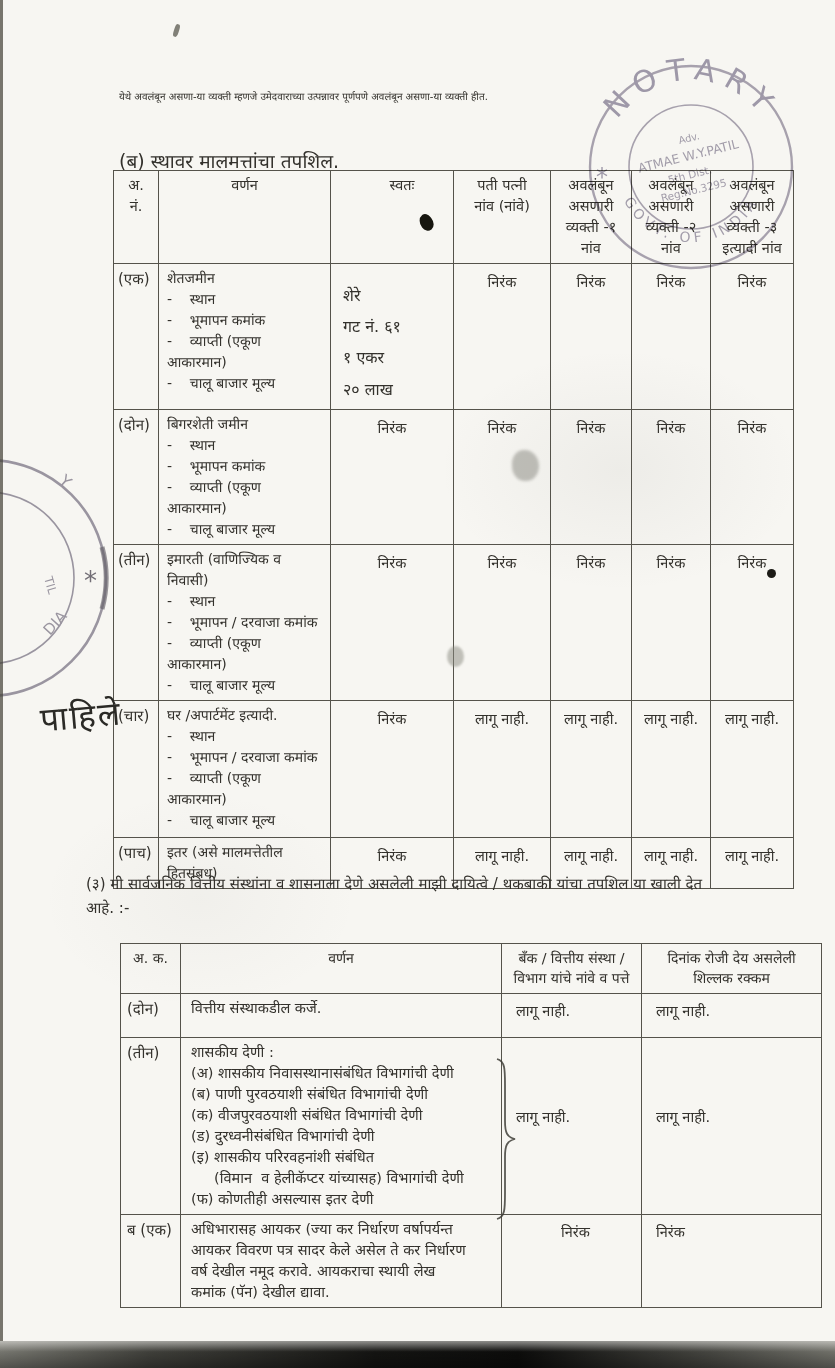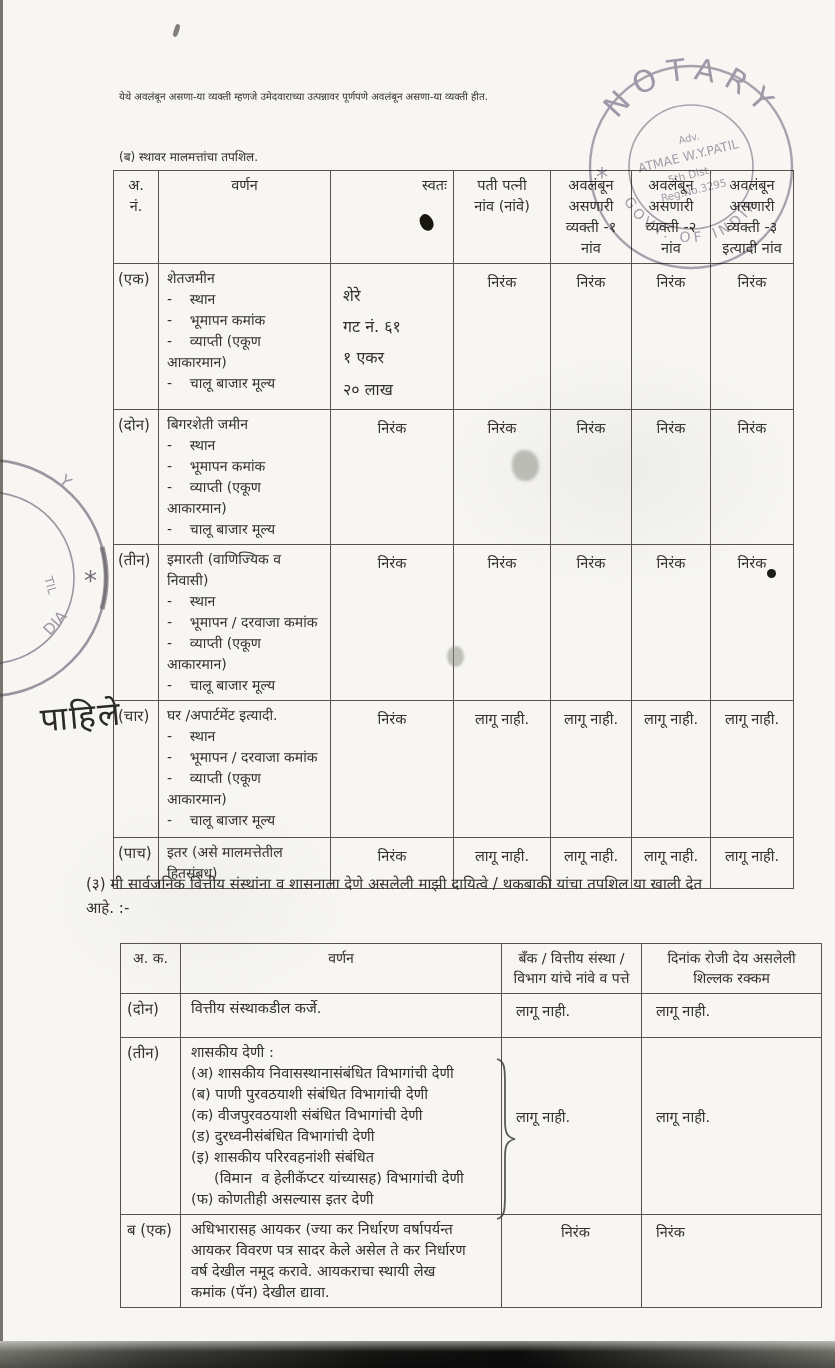--- a/index.html
+++ b/index.html
@@ -11,33 +11,33 @@
       #f7f6f2;
     overflow:hidden;
     font-family:"DejaVu Sans","Liberation Sans",sans-serif;
     color:#33312c;
   }
   .abs{position:absolute;}
   .pre{white-space:pre-line;}
   .prew{white-space:pre-wrap;}
 
   .intro{left:119px; top:90px; width:684px; font-size:10px; line-height:1.4;}
-  .secb{left:119px; top:148px; font-size:12px;}
+  .secb{left:119px; top:148px; font-size:19px;}
   .sec3{left:86px; top:872px; width:690px; font-size:15px; line-height:1.6;}
   .tip{left:113px; top:925px; font-size:15px;}
 
   table{border-collapse:collapse; table-layout:fixed;}
   td,th{border:1px solid #55534b; vertical-align:top; font-weight:normal; padding:4px 6px; overflow:hidden;}
   .t1{left:113px; top:170px; width:680px; font-size:15px;}
   .t1 .desc{font-size:14px; line-height:1.5; padding-left:8px;margin-top:22px;}
   .t1 .val{text-align:center; padding-top:7px; font-size:14.5px;}
   .t1 .sr{padding-left:4px;}
   .hdr{line-height:1.45; font-size:14.5px;}
   .hc{text-align:center;}
-  .self-hdr{padding-left:26px;text-align:right;}
+  .self-hdr{padding-left:26px;}
   .self-big{font-size:16px; line-height:1.95; padding-left:12px; padding-top:16px;}
 
   .t2{left:120px; top:943px; width:701px; font-size:15px;}
   .t2 .desc{font-size:14.5px; line-height:1.45; padding-left:10px;}
   .t2 .val{padding-left:14px; padding-top:6px; font-size:14.5px;}
   .t2 .mid{vertical-align:middle; padding-bottom:26px;}
   .t2 .hdr{font-size:14px;}
 
   .handwr{
     left:40px; top:693px; font-size:33px; color:#2b2a26;

